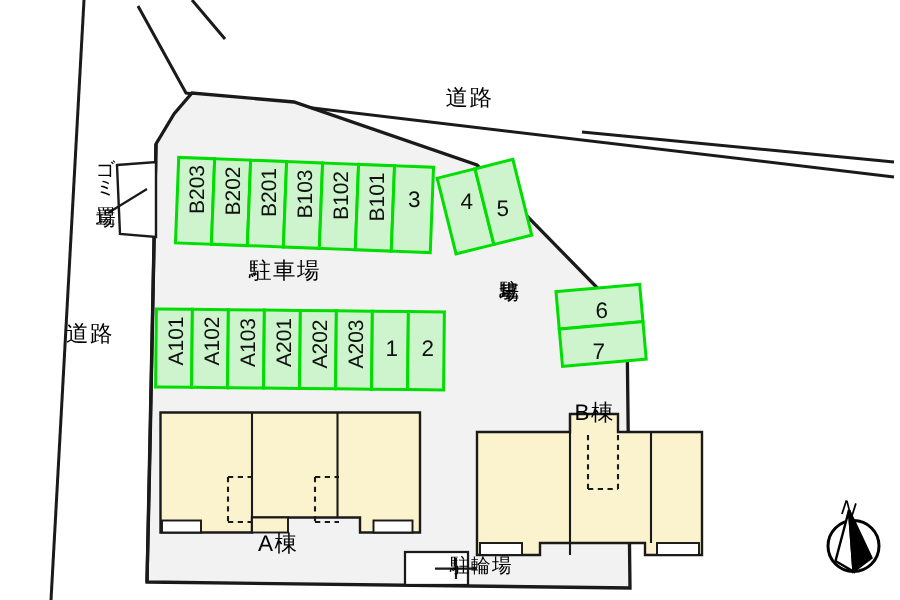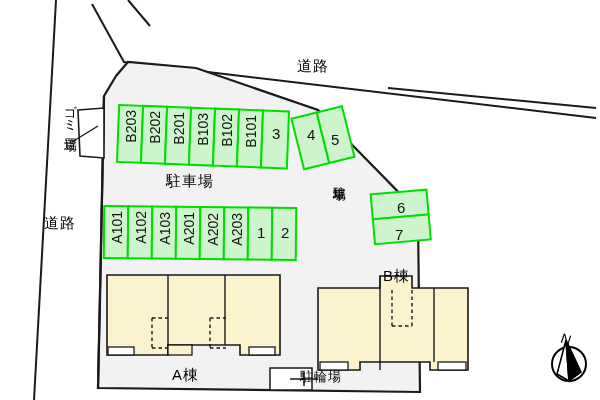--- a/index.html
+++ b/index.html
@@ -158,21 +158,21 @@
   <div class="lbl jp" style="left:44px;top:215px;">道路</div>
 
   <div class="lbl jp-small vert" style="left:64px;top:96px;">ゴミ置場</div>
 
   <div class="lbl jp" style="left:166px;top:173px;">駐車場</div>
 
   <div class="lbl jp-small vert" style="left:333px;top:176px;">駐車場</div>
 
   <div class="lbl jp-small" style="left:300px;top:370px;">駐輪場</div>
 
-  <div class="lbl jp bld" style="left:172px;top:355px;margin-top:12px;">A棟</div>
+  <div class="lbl jp bld" style="left:172px;top:355px;">A棟</div>
   <div class="lbl jp bld" style="left:383px;top:268px;">B棟</div>
 
   <div class="lbl" style="left:561px;top:332px;font-size:14px;transform:rotate(18deg);">N</div>
 
   <div class="stall-txt stall-vert" style="left:123px;top:110px;">B203</div>
   <div class="stall-txt stall-vert" style="left:147px;top:111px;">B202</div>
   <div class="stall-txt stall-vert" style="left:171px;top:112px;">B201</div>
   <div class="stall-txt stall-vert" style="left:195px;top:113px;">B103</div>
   <div class="stall-txt stall-vert" style="left:219px;top:114px;">B102</div>
   <div class="stall-txt stall-vert" style="left:243px;top:115px;">B101</div>

